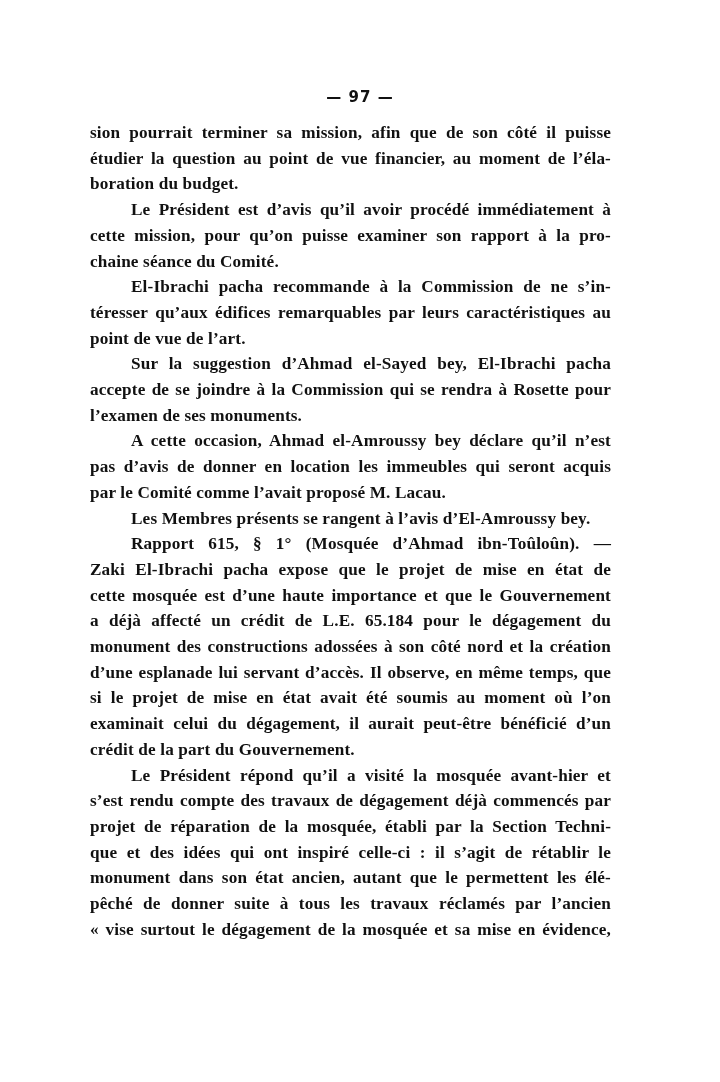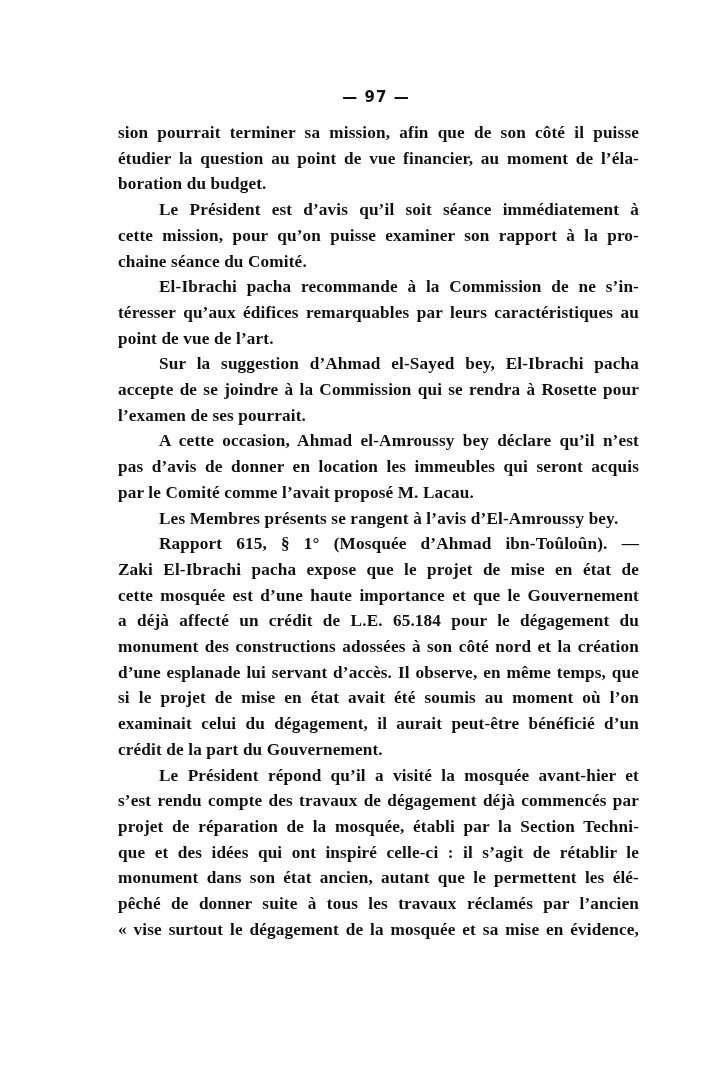--- a/index.html
+++ b/index.html
@@ -11,36 +11,36 @@
       width: 720px;
       height: 1082px;
       position: relative;
       overflow: hidden;
       color: #111111;
       font-family: "Liberation Serif", "DejaVu Serif", serif;
     }
     .page {
       position: absolute;
       left: 0; top: 0;
-      width: 583px; height: 1082px; margin-left: 16px;
+      width: 583px; height: 1082px;
     }
     .page-number {
       position: absolute;
       top: 88px;
       left: 0;
       width: 720px;
       text-align: center;
       font-family: "DejaVu Sans", sans-serif;
       font-weight: bold;
       font-size: 15px;
       letter-spacing: 1px;
     }
     .text-block {
       position: absolute;
-      left: 102px;
+      left: 90px;
       top: 120px;
       width: 521px;
       font-family: "Liberation Serif", "DejaVu Serif", serif;
       font-weight: bold;
       font-size: 17.2px;
       line-height: 25.7px;
       text-align: justify;
       letter-spacing: 0.15px;
     }
     .line {
@@ -65,29 +65,29 @@
 <body>
 
 <div class="page">
   <div class="page-number">— 97 —</div>
 
   <div class="text-block">
     <div id="lines-before">
         <div class="line">sion pourrait terminer sa mission, afin que de son côté il puisse</div>
         <div class="line">étudier la question au point de vue financier, au moment de l’éla-</div>
         <div class="line last">boration du budget.</div>
-        <div class="line indent">Le Président est d’avis qu’il soit séance immédiatement à</div>
+        <div class="line indent">Le Président est d’avis qu’il avoir procédé immédiatement à</div>
         <div class="line">cette mission, pour qu’on puisse examiner son rapport à la pro-</div>
         <div class="line last">chaine séance du Comité.</div>
         <div class="line indent">El-Ibrachi pacha recommande à la Commission de ne s’in-</div>
         <div class="line">téresser qu’aux édifices remarquables par leurs caractéristiques au</div>
         <div class="line last">point de vue de l’art.</div>
         <div class="line indent">Sur la suggestion d’Ahmad el-Sayed bey, El-Ibrachi pacha</div>
         <div class="line">accepte de se joindre à la Commission qui se rendra à Rosette pour</div>
-        <div class="line last">l’examen de ses pourrait.</div>
+        <div class="line last">l’examen de ses monuments.</div>
         <div class="line indent">A cette occasion, Ahmad el-Amroussy bey déclare qu’il n’est</div>
         <div class="line">pas d’avis de donner en location les immeubles qui seront acquis</div>
         <div class="line last">par le Comité comme l’avait proposé M. Lacau.</div>
         <div class="line indent last">Les Membres présents se rangent à l’avis d’El-Amroussy bey.</div>
       </div>
 
     <div class="line indent" style="text-align-last: justify;">
       <span class="rapport-ref">Rapport 615, § 1°</span>
       <span>(Mosquée d’Ahmad ibn-Toûloûn). —</span>
     </div>

